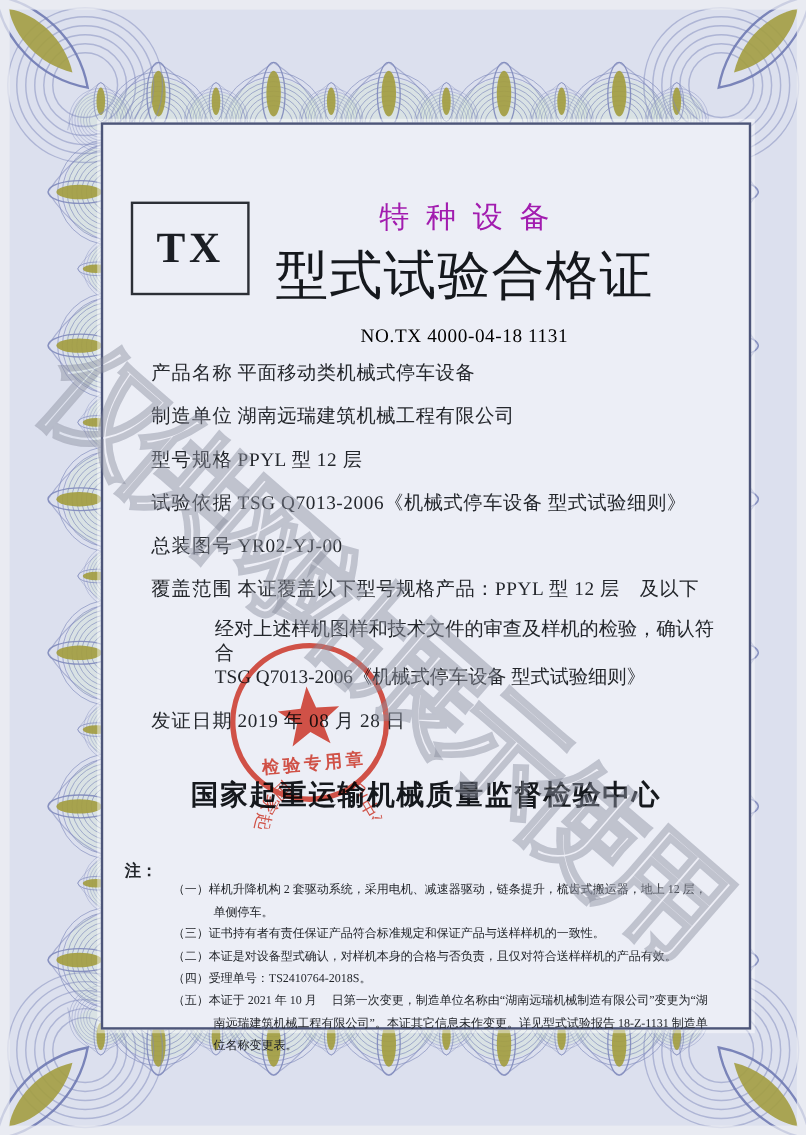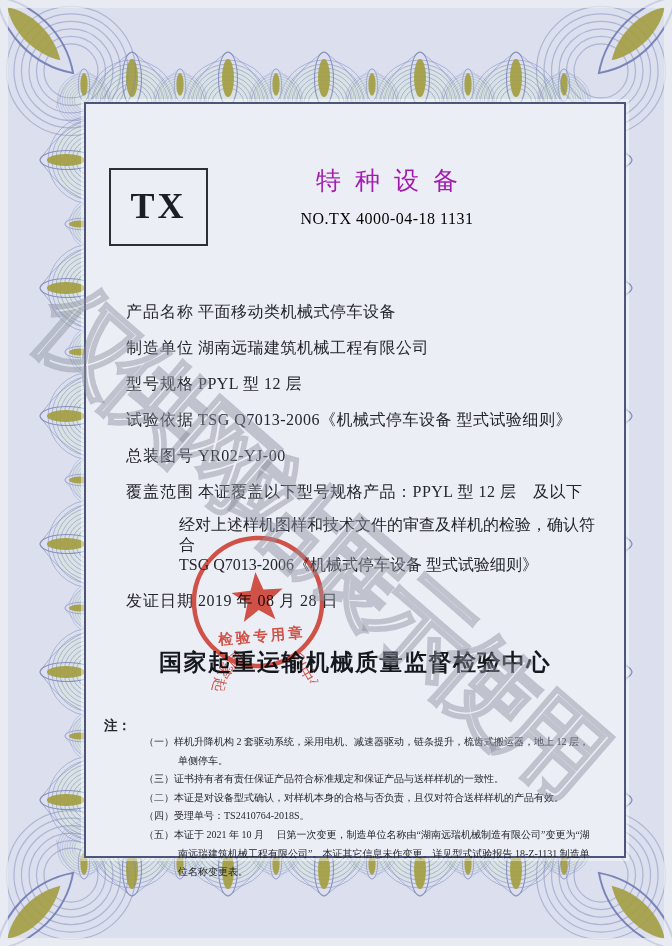--- a/index.html
+++ b/index.html
@@ -715,20 +715,21 @@
     </svg>
 
   <div class="outer-frame"></div>
 
   <div class="inner-box">
 
     <div class="tx-badge">TX</div>
 
     <div class="header">
       <div class="title-small">特种设备</div>
+      <div class="title-main">型式试验合格证</div>
       <div class="cert-no">NO.TX 4000-04-18 1131</div>
     </div>
 
     <div class="fields">
       <div class="field-row">
         <span class="field-label">产品名称</span>
         <span class="field-value">平面移动类机械式停车设备</span>
       </div>
       <div class="field-row">
         <span class="field-label">制造单位</span>

